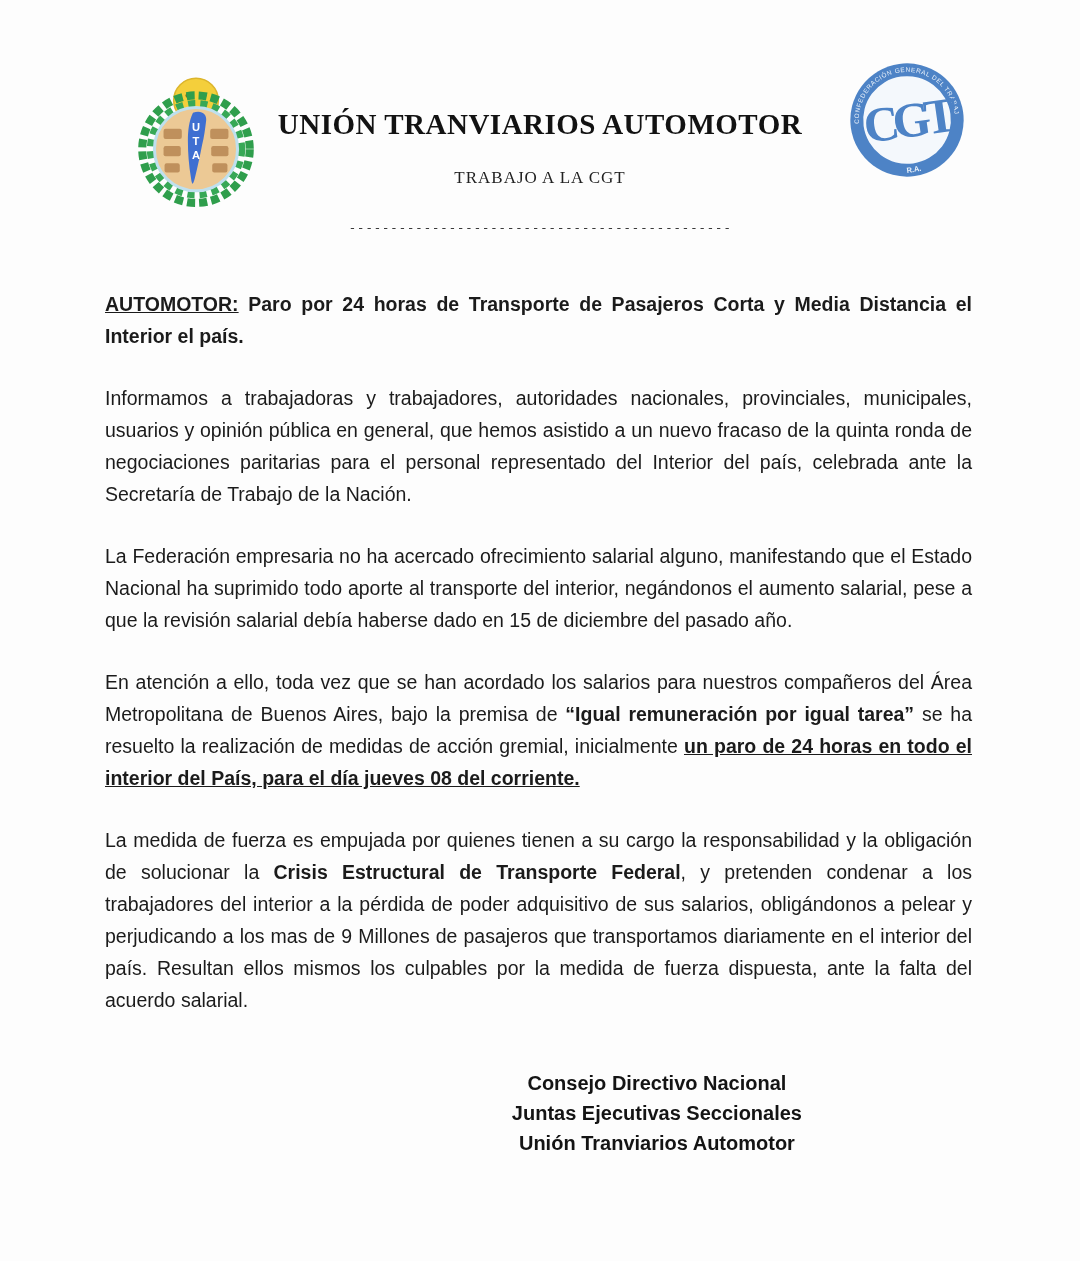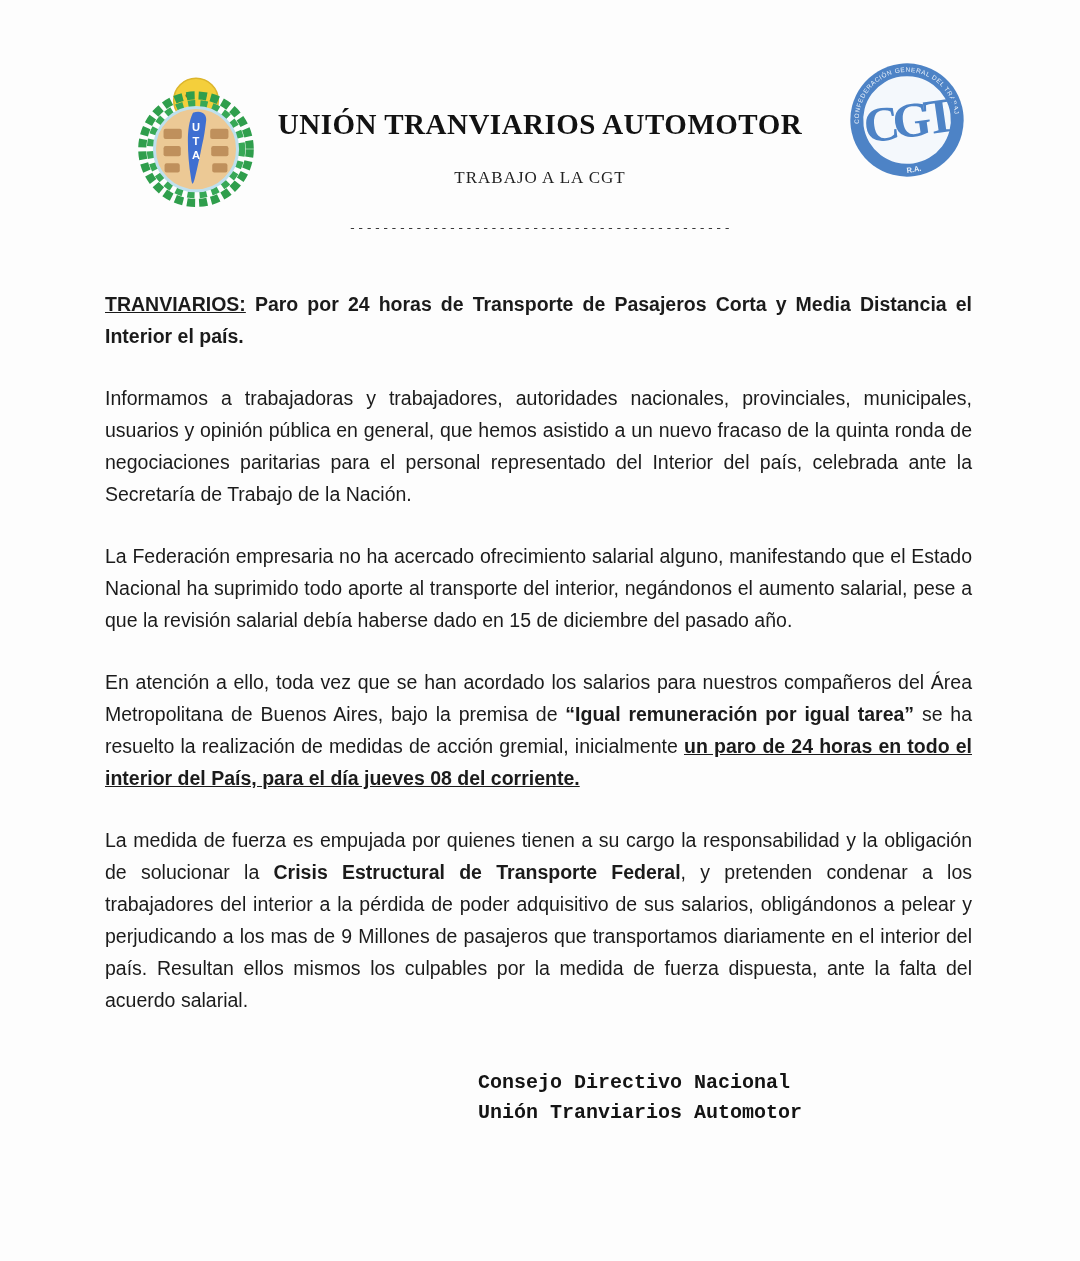--- a/index.html
+++ b/index.html
@@ -28,22 +28,22 @@
   .content { padding:40px 108px 0 105px; }
   .para {
     margin:0 0 30px 0; font-size:19.5px; line-height:32px;
     text-align:justify; color:#1b1b1b;
   }
   .r-normal { font-weight:normal;margin-top:20px; }
   .r-bold { font-weight:bold; }
   .r-bold-underline { font-weight:bold; text-decoration:underline; }
   .r-bold-italic { font-weight:bold; }
   .signature {
-    margin:52px 278px 0 auto; width:max-content; 
-    font-family:Liberation Mono, monospace; font-weight:bold; font-size:20px;
+    margin:52px 278px 0 auto; width:max-content; text-align:center;
+    font-family:Liberation Sans, sans-serif; font-weight:bold; font-size:20px;
     line-height:30px; color:#141414;
   }
   .sig-line { white-space:nowrap; }
 </style>
 </head>
 <body>
 
 <div class="page">
 
   <div class="header">
@@ -96,25 +96,26 @@
         </g>
       </svg>
     </div>
 
     <div class="doc-title">UNIÓN TRANVIARIOS AUTOMOTOR</div>
     <div class="doc-subtitle">TRABAJO A LA CGT</div>
     <div class="separator">----------------------------------------------</div>
   </div>
 
   <div class="content" id="paragraphs">
-      <p class="para"><span class="r-bold-underline">TRANVIARIOS:</span><span class="r-bold"> Paro por 24 horas de Transporte de Pasajeros Corta y Media Distancia el Interior el país.</span></p>
+      <p class="para"><span class="r-bold-underline">AUTOMOTOR:</span><span class="r-bold"> Paro por 24 horas de Transporte de Pasajeros Corta y Media Distancia el Interior el país.</span></p>
       <p class="para"><span class="r-normal">Informamos a trabajadoras y trabajadores, autoridades nacionales, provinciales, municipales, usuarios y opinión pública en general, que hemos asistido a un nuevo fracaso de la quinta ronda de negociaciones paritarias para el personal representado del Interior del país, celebrada ante la Secretaría de Trabajo de la Nación.</span></p>
       <p class="para"><span class="r-normal">La Federación empresaria no ha acercado ofrecimiento salarial alguno, manifestando que el Estado Nacional ha suprimido todo aporte al transporte del interior, negándonos el aumento salarial, pese a que la revisión salarial debía haberse dado en 15 de diciembre del pasado año.</span></p>
       <p class="para"><span class="r-normal">En atención a ello, toda vez que se han acordado los salarios para nuestros compañeros del Área Metropolitana de Buenos Aires, bajo la premisa de </span><span class="r-bold-italic">“Igual remuneración por igual tarea”</span><span class="r-normal"> se ha resuelto la realización de medidas de acción gremial, inicialmente </span><span class="r-bold-underline">un paro de 24 horas en todo el interior del País, para el día jueves 08 del corriente.</span></p>
       <p class="para"><span class="r-normal">La medida de fuerza es empujada por quienes tienen a su cargo la responsabilidad y la obligación de solucionar la </span><span class="r-bold">Crisis Estructural de Transporte Federal</span><span class="r-normal">, y pretenden condenar a los trabajadores del interior a la pérdida de poder adquisitivo de sus salarios, obligándonos a pelear y perjudicando a los mas de 9 Millones de pasajeros que transportamos diariamente en el interior del país. Resultan ellos mismos los culpables por la medida de fuerza dispuesta, ante la falta del acuerdo salarial.</span></p>
     </div>
 
   <div class="signature" id="signature">
       <div class="sig-line">Consejo Directivo Nacional</div>
+      <div class="sig-line">Juntas Ejecutivas Seccionales</div>
       <div class="sig-line">Unión Tranviarios Automotor</div>
     </div>
 
 </div>
 
 </body></html>

